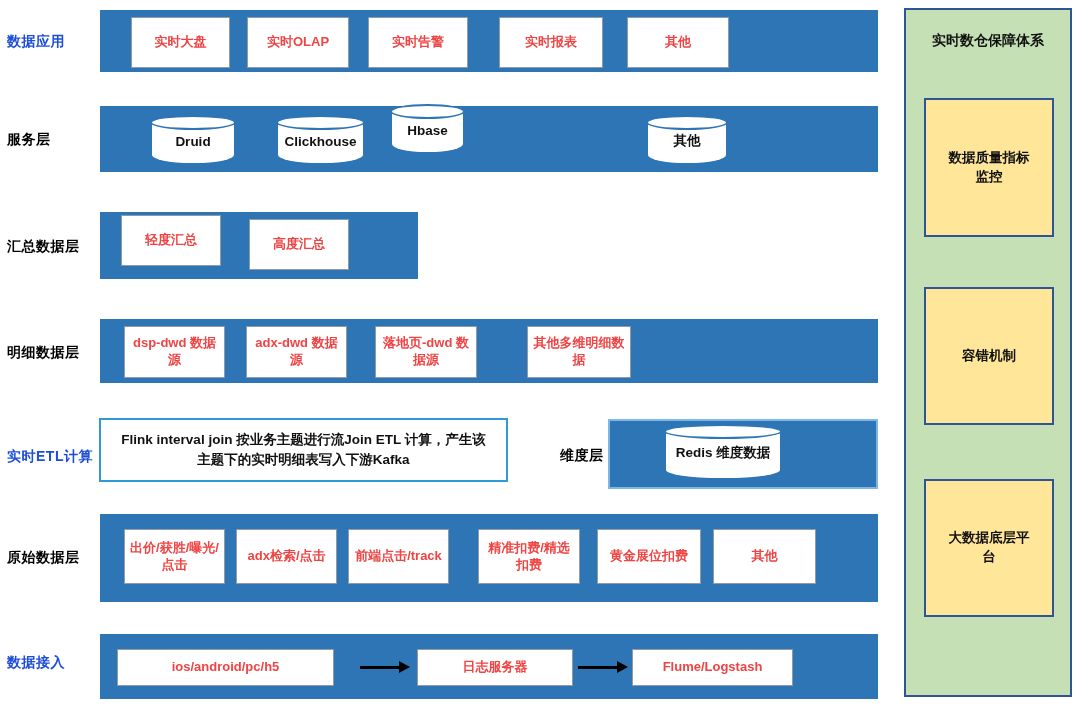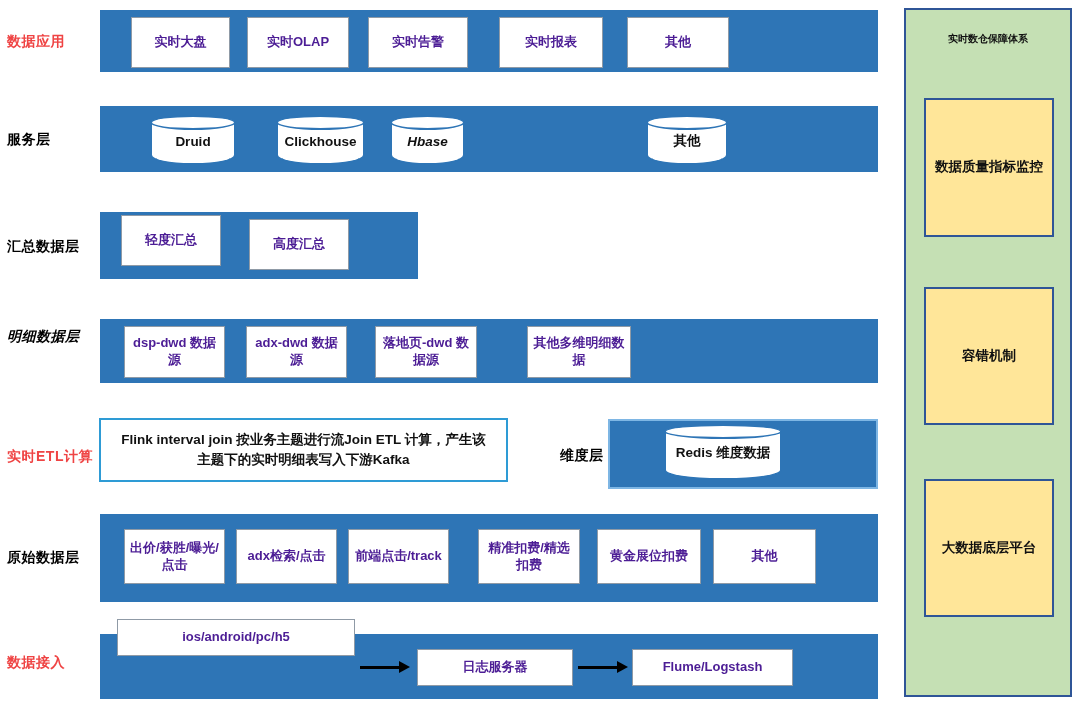--- a/index.html
+++ b/index.html
@@ -1,55 +1,55 @@
 <!DOCTYPE html>
 <html><head>
 <meta charset="utf-8">
 <style>
   html,body{margin:0;padding:0;background:#ffffff;}
   body{font-family:"Liberation Sans","DejaVu Sans",sans-serif;color:#1a1a1a;}
   #canvas{position:relative;width:1080px;height:708px;background:#ffffff;overflow:hidden;}
 
   .bar{position:absolute;background:#2E75B6;}
   .llabel{position:absolute;left:7px;width:95px;font-size:14px;font-weight:700;color:#000;letter-spacing:.5px;}
-  .llabel.orange{color:#ef4444;}
+  .llabel.orange{color:#1d4ed8;}
 
   .wbox{position:absolute;background:#ffffff;border:1px solid #8f9aa6;display:flex;align-items:center;justify-content:center;
-        text-align:center;font-size:13px;font-weight:600;line-height:1.3;color:#4c1d95;padding:2px 4px;box-sizing:border-box;}
+        text-align:center;font-size:13px;font-weight:600;line-height:1.3;color:#ef4444;padding:2px 4px;box-sizing:border-box;}
 
   .cyl{position:absolute;}
   .cyl-top{position:absolute;left:0;right:0;top:0;height:15px;background:#fff;border:2px solid #2E75B6;border-radius:50%;z-index:2;box-sizing:border-box;}
   .cyl-body{position:absolute;left:0;right:0;top:7px;bottom:0;background:#fff;border:2px solid #2E75B6;border-top:none;
             border-radius:0 0 48% 48%/0 0 10px 10px;z-index:1;box-sizing:border-box;}
   .cyl-label{position:absolute;left:0;right:0;top:52%;transform:translateY(-50%);text-align:center;z-index:3;
              font-size:13.5px;font-weight:600;color:#111;}
 
   .etl-box{position:absolute;background:#fff;border:2px solid #2E9BD5;display:flex;align-items:center;justify-content:center;
            text-align:center;font-size:13.5px;font-weight:700;line-height:1.5;color:#111;padding:4px 14px;box-sizing:border-box;}
 
   .dim-bar{position:absolute;background:#2E75B6;border:2px solid #7EB6E4;box-sizing:border-box;}
 
   .arrow{position:absolute;height:3px;background:#000;}
   .arrow::after{content:'';position:absolute;right:-10px;top:-5px;width:0;height:0;
                 border-left:11px solid #000;border-top:6.5px solid transparent;border-bottom:6.5px solid transparent;}
 
   .sidebar{position:absolute;left:904px;top:8px;width:168px;height:689px;background:#C5E0B4;border:2px solid #2F5597;box-sizing:border-box;}
-  .sidebar-title{position:absolute;left:0;right:0;top:22px;text-align:center;font-size:10px;font-weight:700;color:#111;}
+  .sidebar-title{position:absolute;left:0;right:0;top:22px;text-align:center;font-size:14px;font-weight:700;color:#111;}
   .ybox{position:absolute;left:18px;width:130px;background:#FFE699;border:2px solid #2F5597;box-sizing:border-box;
-        display:flex;align-items:center;justify-content:center;text-align:center;font-size:13.5px;font-weight:600;color:#111;line-height:1.4;padding:8px;}
+        display:flex;align-items:center;justify-content:center;text-align:center;font-size:13.5px;font-weight:600;color:#111;line-height:1.4;padding:17px;}
 </style>
 </head>
 <body>
 
 <div id="canvas">
 
   <div class="llabel orange" style="top:33px;">数据应用</div>
   <div class="llabel" style="top:131px;">服务层</div>
   <div class="llabel" style="top:238px;">汇总数据层</div>
-  <div class="llabel" style="top:328px;font-style:italic;">明细数据层</div>
+  <div class="llabel" style="top:344px;">明细数据层</div>
   <div class="llabel orange" style="top:448px;">实时ETL计算</div>
   <div class="llabel" style="top:549px;">原始数据层</div>
   <div class="llabel orange" style="top:654px;">数据接入</div>
 
   <div class="bar" style="left:100px;top:10px;width:778px;height:62px;"></div>
   <div class="wbox" style="left:131px;top:17px;width:99px;height:51px;">实时大盘</div>
   <div class="wbox" style="left:247px;top:17px;width:102px;height:51px;">实时OLAP</div>
   <div class="wbox" style="left:368px;top:17px;width:100px;height:51px;">实时告警</div>
   <div class="wbox" style="left:499px;top:17px;width:104px;height:51px;">实时报表</div>
   <div class="wbox" style="left:627px;top:17px;width:102px;height:51px;">其他</div>
@@ -58,21 +58,21 @@
   <div class="cyl" style="left:150px;top:115px;width:86px;height:50px;">
     <div class="cyl-body"></div>
       <div class="cyl-top"></div>
     <div class="cyl-label">Druid</div>
   </div>
   <div class="cyl" style="left:276px;top:115px;width:89px;height:50px;">
     <div class="cyl-body"></div>
       <div class="cyl-top"></div>
     <div class="cyl-label">Clickhouse</div>
   </div>
-  <div class="cyl" style="left:390px;top:115px;width:75px;height:50px;font-style:italic;">
+  <div class="cyl" style="left:390px;top:104px;width:75px;height:50px;">
     <div class="cyl-body"></div>
       <div class="cyl-top"></div>
     <div class="cyl-label">Hbase</div>
   </div>
   <div class="cyl" style="left:646px;top:115px;width:82px;height:50px;">
     <div class="cyl-body"></div>
       <div class="cyl-top"></div>
     <div class="cyl-label">其他</div>
   </div>
 
@@ -97,21 +97,21 @@
 
   <div class="bar" style="left:100px;top:514px;width:778px;height:88px;"></div>
   <div class="wbox" style="left:124px;top:529px;width:101px;height:55px;">出价/获胜/曝光/点击</div>
   <div class="wbox" style="left:236px;top:529px;width:101px;height:55px;">adx检索/点击</div>
   <div class="wbox" style="left:348px;top:529px;width:101px;height:55px;">前端点击/track</div>
   <div class="wbox" style="left:478px;top:529px;width:102px;height:55px;">精准扣费/精选扣费</div>
   <div class="wbox" style="left:597px;top:529px;width:104px;height:55px;">黄金展位扣费</div>
   <div class="wbox" style="left:713px;top:529px;width:103px;height:55px;">其他</div>
 
   <div class="bar" style="left:100px;top:634px;width:778px;height:65px;"></div>
-  <div class="wbox" style="left:117px;top:619px;width:238px;height:37px;">ios/android/pc/h5</div>
+  <div class="wbox" style="left:117px;top:649px;width:217px;height:37px;">ios/android/pc/h5</div>
   <div class="arrow" style="left:360px;top:666px;width:40px;"></div>
   <div class="wbox" style="left:417px;top:649px;width:156px;height:37px;">日志服务器</div>
   <div class="arrow" style="left:578px;top:666px;width:40px;"></div>
   <div class="wbox" style="left:632px;top:649px;width:161px;height:37px;">Flume/Logstash</div>
 
   <div class="sidebar">
     <div class="sidebar-title">实时数仓保障体系</div>
     <div class="ybox" style="top:88px;height:139px;">数据质量指标监控</div>
     <div class="ybox" style="top:277px;height:138px;">容错机制</div>
     <div class="ybox" style="top:469px;height:138px;">大数据底层平台</div>

